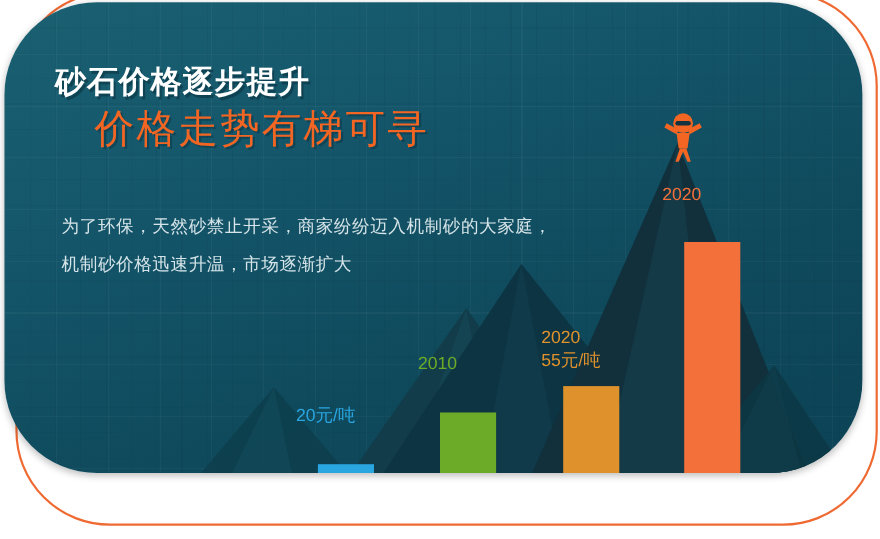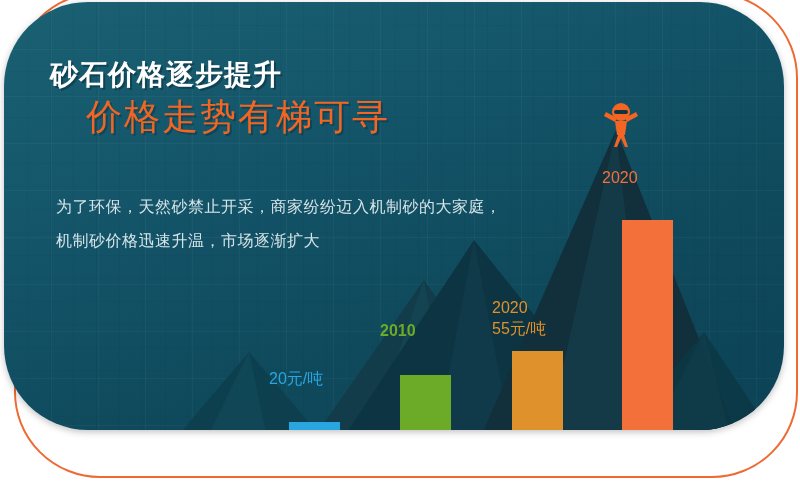--- a/index.html
+++ b/index.html
@@ -208,21 +208,21 @@
 
     <div class="bar" style="left:285px; top:420px; width:51px; height:32px; background:#29a5e0;"></div>
     <div class="bar" style="left:396px; top:373px; width:51px; height:79px; background:#6cab27;"></div>
     <div class="bar" style="left:508px; top:349px; width:51px; height:103px; background:#df922c;"></div>
     <div class="bar" style="left:618px; top:218px; width:51px; height:234px; background:#f4703a;"></div>
 
     <div class="bar-label" style="left:265px; top:366px; width:92px; color:#29a5e0;">
       <div>20元/吨</div>
     </div>
 
-    <div class="bar-label" style="left:376px; top:318px; width:92px; color:#6cab27;font-weight:bold;">
+    <div class="bar-label" style="left:376px; top:318px; width:92px; color:#6cab27;">
       <div>2010</div>
     </div>
 
     <div class="bar-label" style="left:488px; top:295px; width:92px; color:#df922c;">
       <div>2020</div>
       <div>55元/吨</div>
     </div>
 
     <div class="bar-label" style="left:598px; top:165px; width:92px; color:#f4703a;">
       <div>2020</div>

